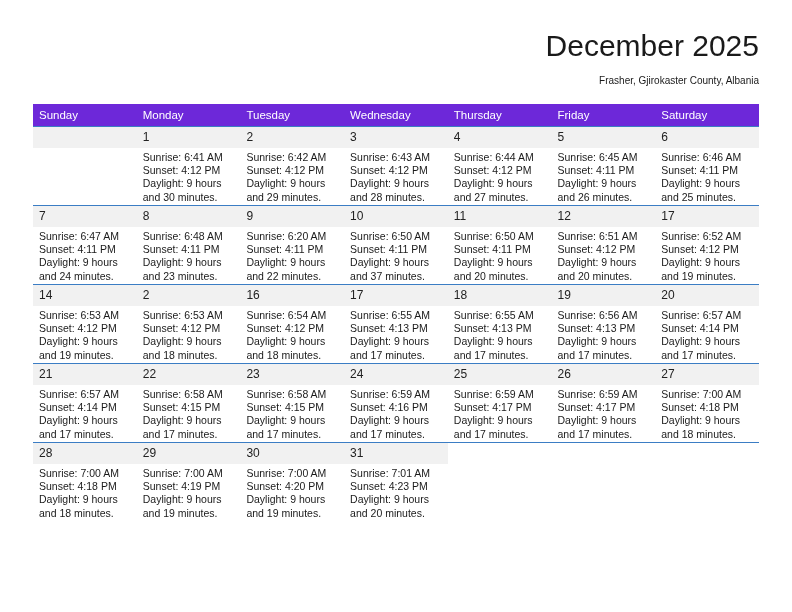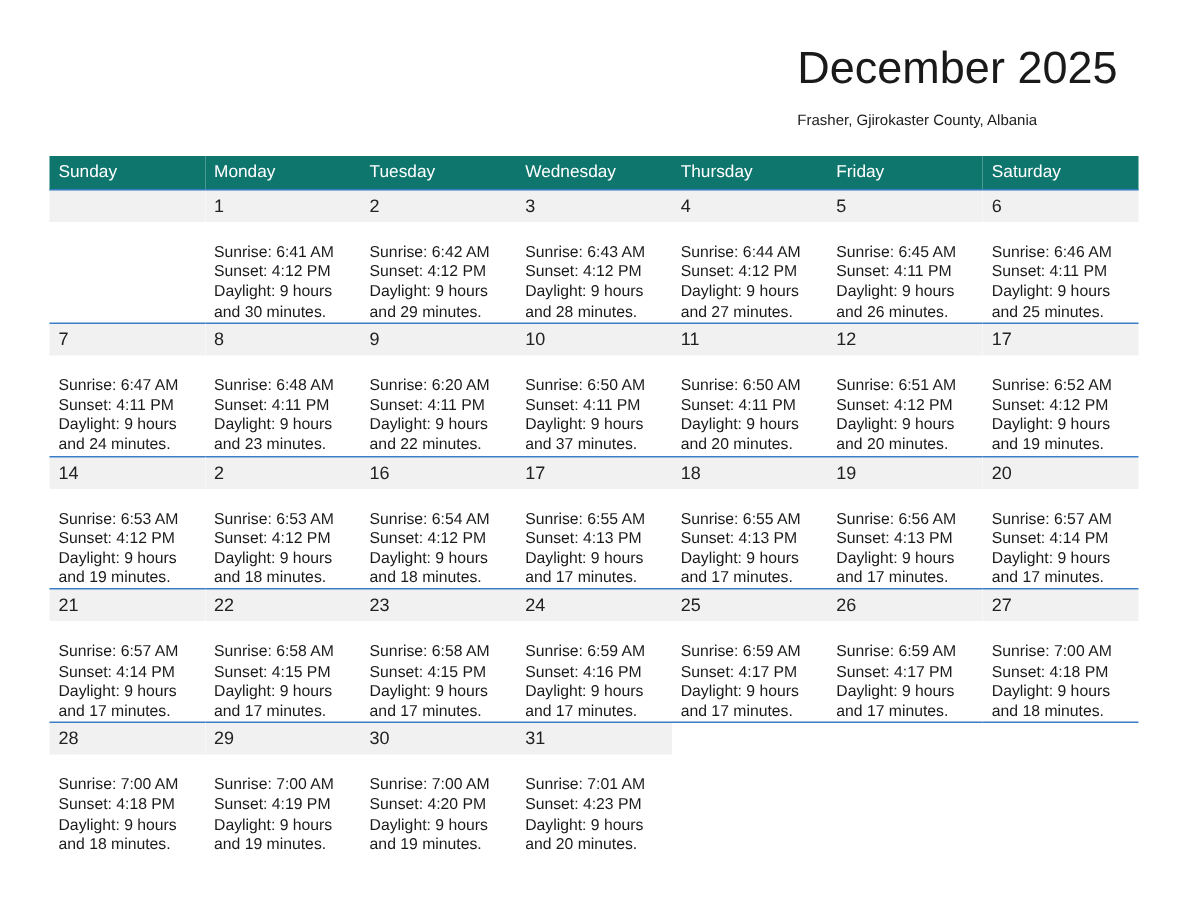--- a/index.html
+++ b/index.html
@@ -59,23 +59,23 @@
     left: 94px;
     top: 7px;
     width: 0;
     height: 0;
     border-left: 32px solid #1565a8;
     border-bottom: 22px solid transparent;
   }
 
   .title-block {
     position: absolute;
-    right: 14px;
+    right: 0;
     top: 0;
-    text-align: left;
+    text-align: right;
   }
   .cal-title {
     font-size: 30px;
     font-weight: normal;
     color: #1a1a1a;
     line-height: 36px;
     white-space: nowrap;
   }
   .cal-subtitle {
     margin-top: 8px;
@@ -88,21 +88,21 @@
   
   .calendar {
     position: absolute;
     left: 33px;
     top: 104px;
     width: 726px;
     border-collapse: collapse;
     table-layout: fixed;
   }
   .calendar th {
-    background: #0f766e;
+    background: #6d28d9;
     color: #ffffff;
     font-size: 11.5px;
     font-weight: normal;
     text-align: left;
     padding: 5px 0 5px 6px;
     height: 12px;
     border: none;
   }
   .calendar td {
     width: 103.7px;
@@ -125,21 +125,21 @@
     font-size: 12px;
     color: #222222;
     line-height: 15px;
     padding: 3px 0 3px 6px;
     height: 15px;
   }
   .daynum.empty {
     color: transparent;
   }
   .cell-body {
-    padding: 14px 5px 0 6px;
+    padding: 3px 5px 0 6px;
     font-size: 10.5px;
     line-height: 13.2px;
     color: #1a1a1a;
   }
   .cell-body div {
     white-space: nowrap;
   }
   td.blank .cell-body { visibility: hidden; }
   td.blank .daynum { background: #f1f1f1; }
   td.trailing .daynum { background: #ffffff; }

